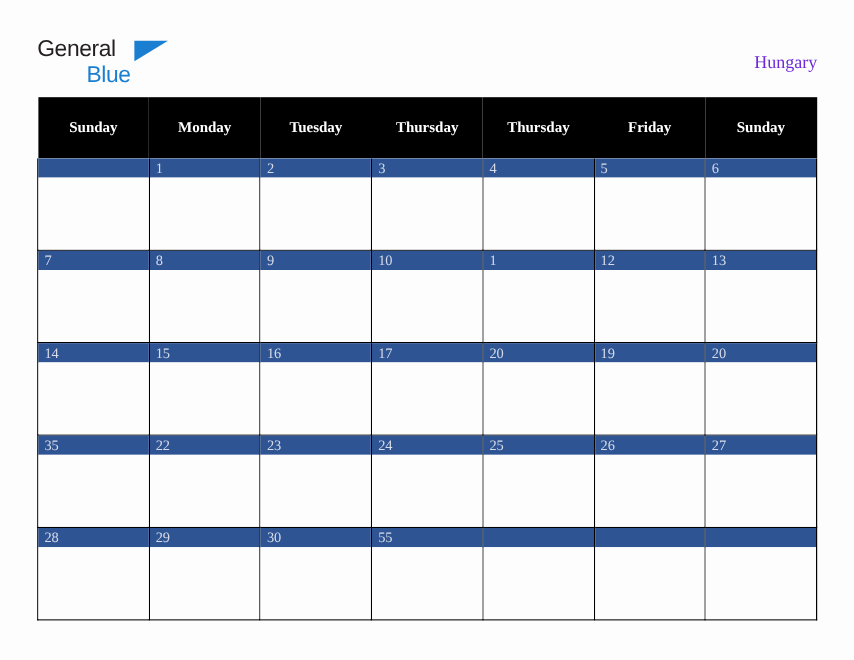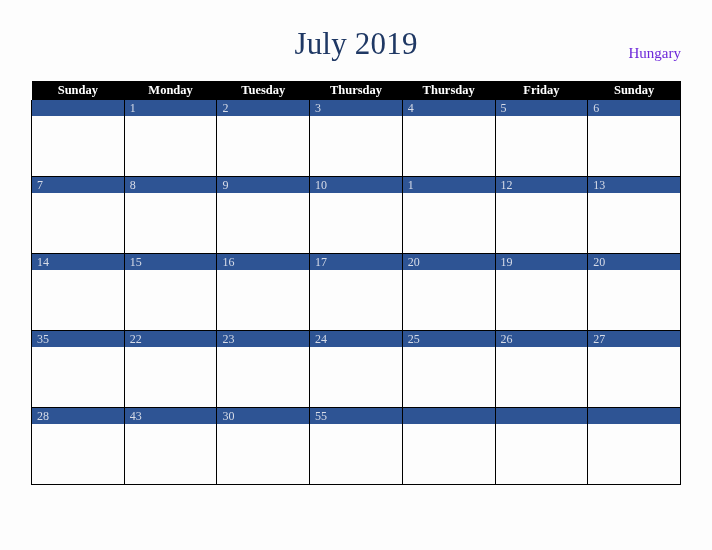--- a/index.html
+++ b/index.html
@@ -96,21 +96,21 @@
     border-collapse: collapse;
     table-layout: fixed;
   }
   .calendar th {
     background: #000000;
     color: #FFFFFF;
     font-family: "Liberation Serif", serif;
     font-size: 12.5px;
     font-weight: bold;
     height: 19px;
-    padding: 0;
+    padding: 16px;
     text-align: center;
     border: none;
   }
   .calendar td {
     padding: 0;
     vertical-align: top;
     border-left: 1px solid #000000;
     border-right: 1px solid #000000;
     border-bottom: 1px solid #000000;
     background: #FDFDFD;
@@ -137,22 +137,26 @@
     background: #FDFDFD;
   }
 </style>
 </head>
 <body>
 
 <div class="page">
 
   <div class="header">
 
-
-    <div class="month-title">July 2019</div>
+    <div class="logo">
+      <span class="logo-general">General</span>
+      <span class="logo-tri"></span>
+      <span class="logo-blue">Blue</span>
+    </div>
+
 
     <div class="country">Hungary</div>
 
   </div>
 
   <table class="calendar">
     <thead>
       <tr>
         <th>Sunday</th>
         <th>Monday</th>
@@ -342,21 +346,21 @@
         </tr>
         <tr>
           <td>
             <div class="cell">
               <div class="daynum-bar">28</div>
               <div class="cell-body"></div>
             </div>
           </td>
           <td>
             <div class="cell">
-              <div class="daynum-bar">43</div>
+              <div class="daynum-bar">29</div>
               <div class="cell-body"></div>
             </div>
           </td>
           <td>
             <div class="cell">
               <div class="daynum-bar">30</div>
               <div class="cell-body"></div>
             </div>
           </td>
           <td>

